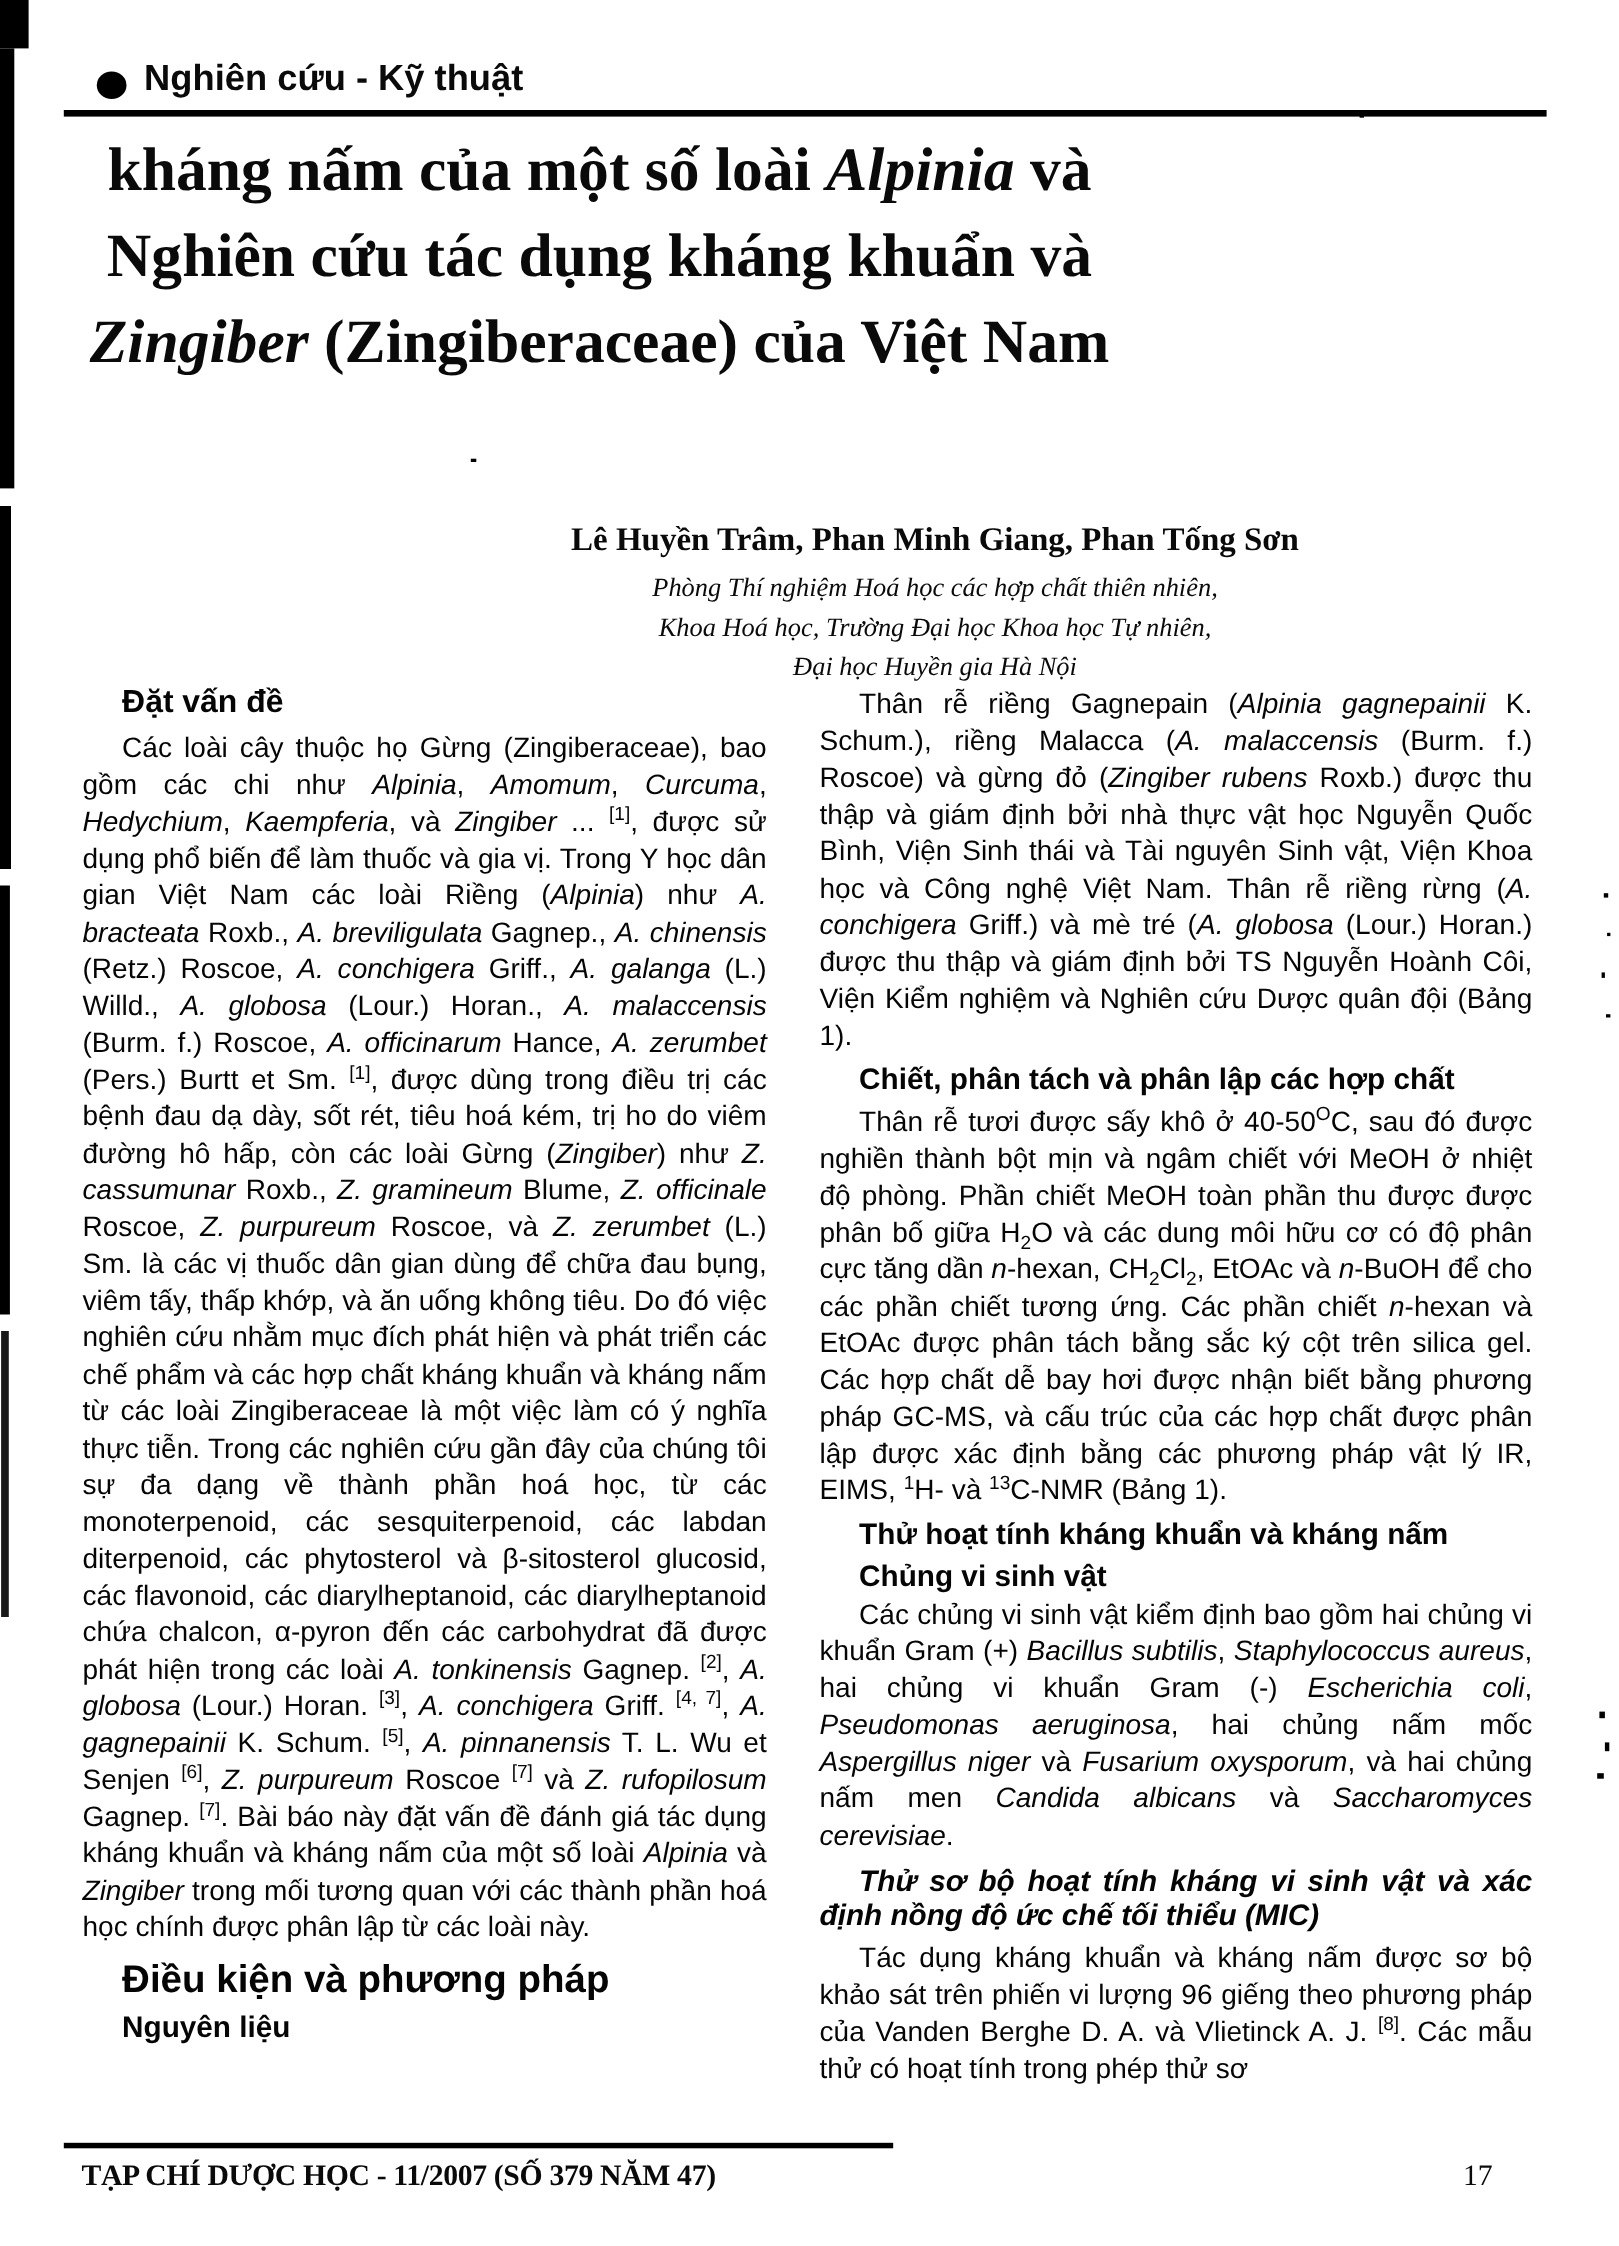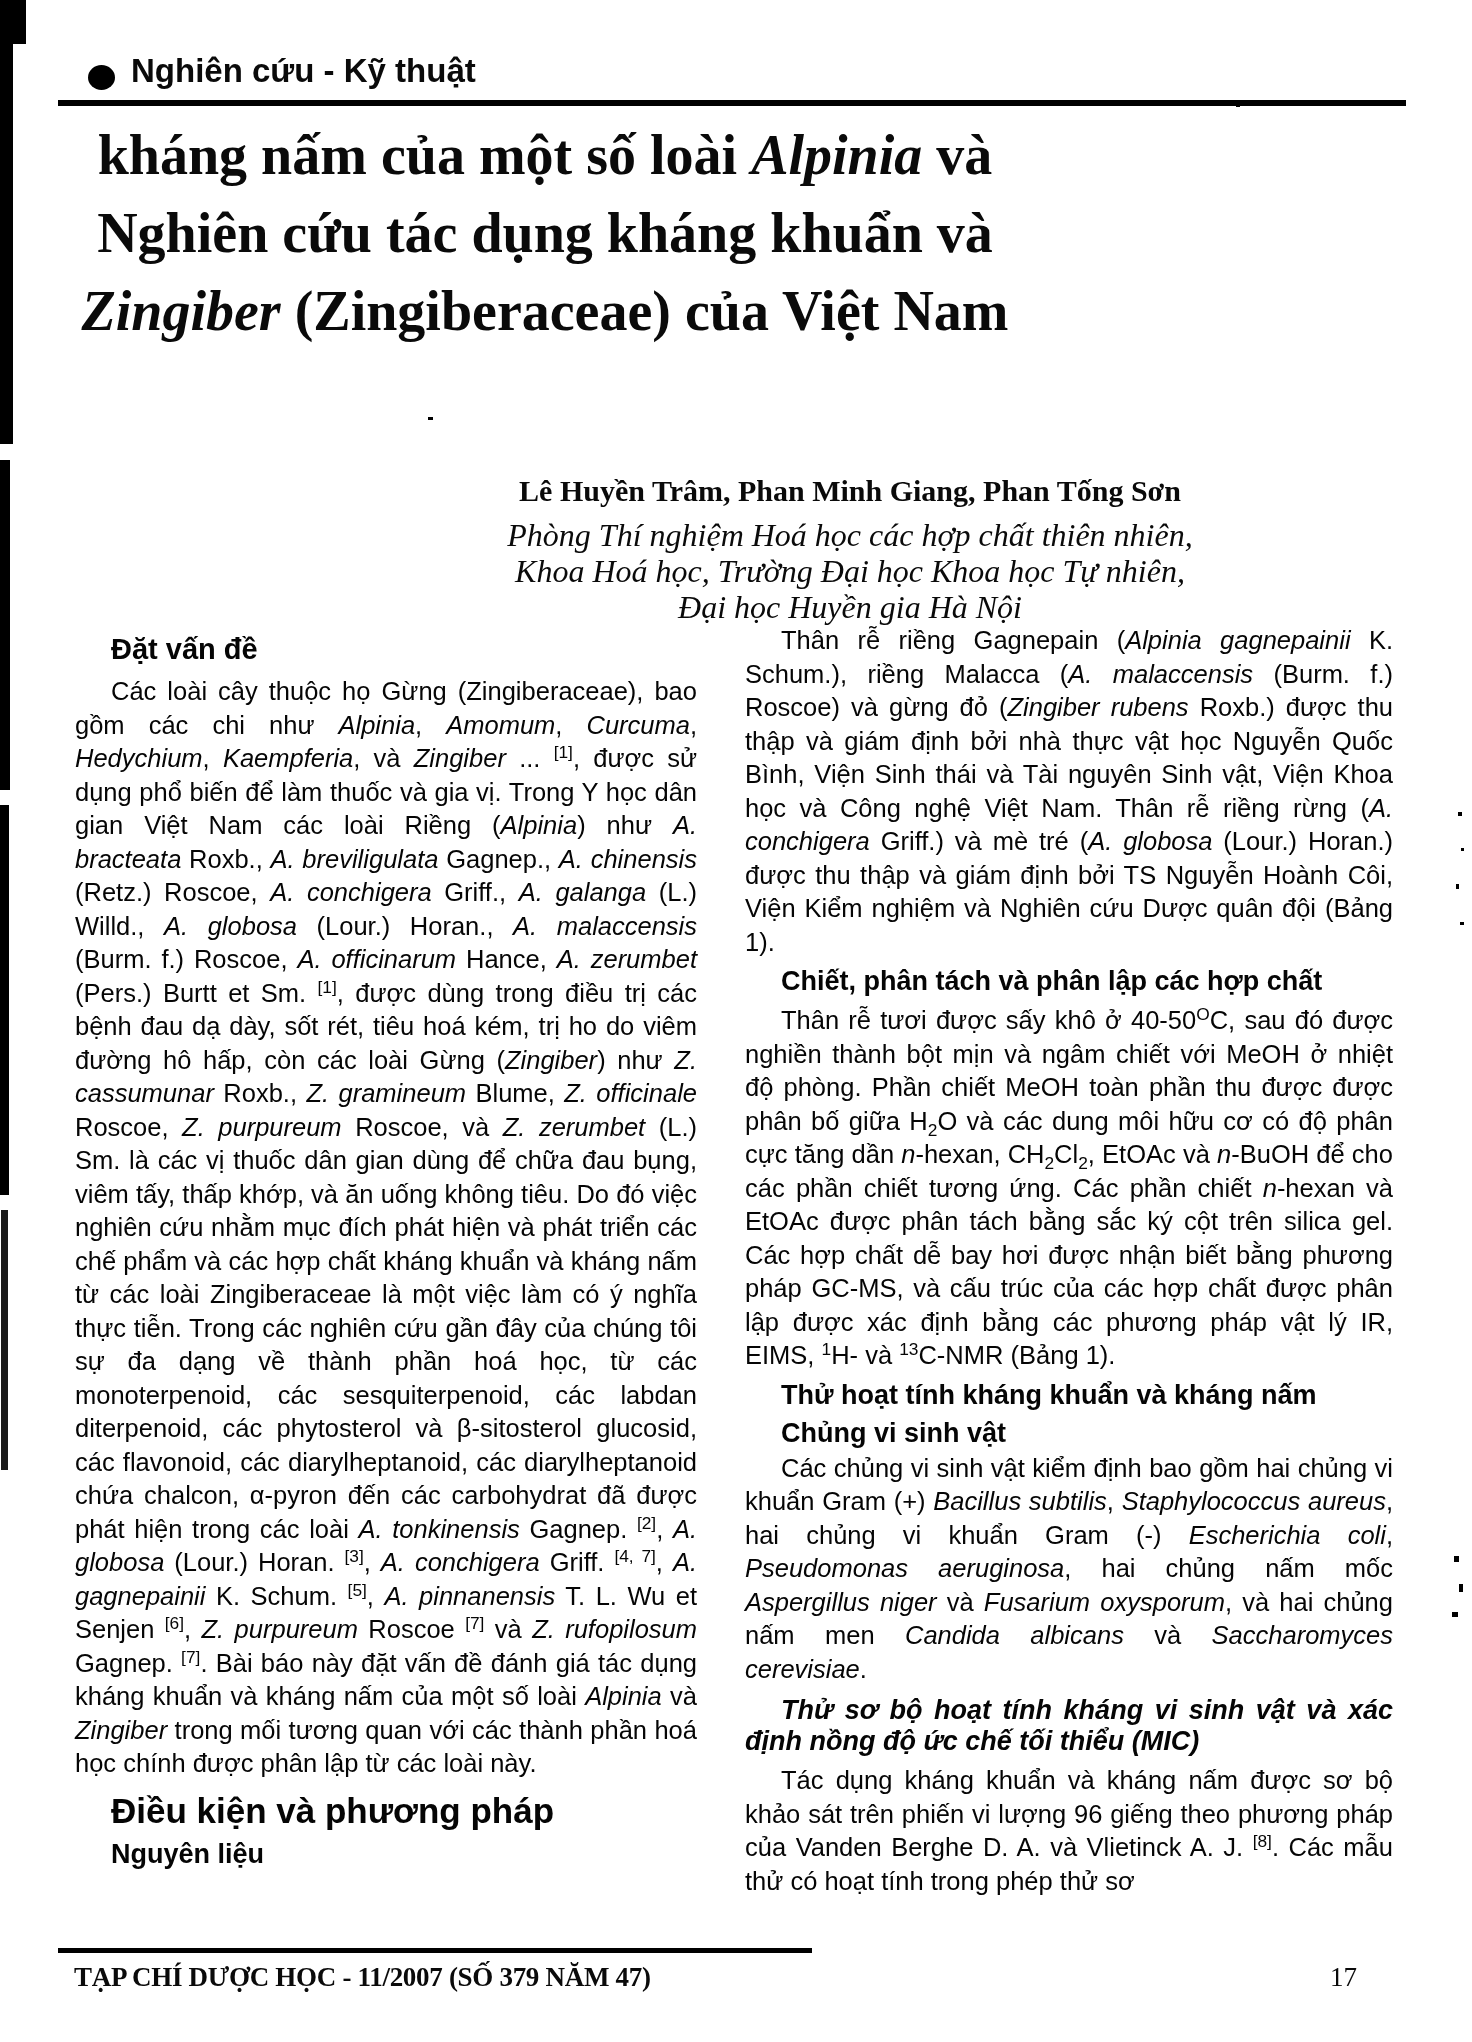--- a/index.html
+++ b/index.html
@@ -12,28 +12,28 @@
   .bullet{width:27px;height:25px;background:#000;border-radius:50%;}
   .header-label{font-size:33px;font-weight:bold;}
   .header-rule{position:absolute;left:58px;top:100px;width:1348px;height:6px;background:#000;}
   
   .title-block{position:absolute;left:70px;top:116px;width:950px;text-align:center;
                font-family:"Liberation Serif",serif;font-weight:bold;font-size:56px;line-height:78px;}
   
   .author-block{position:absolute;left:460px;top:474px;width:780px;text-align:center;
                 font-family:"Liberation Serif",serif;}
   .authors{font-weight:bold;font-size:30px;margin-bottom:9px;}
-  .affil{font-style:italic;font-size:32px;line-height:36px;}
+  .affil{font-style:italic;font-size:24px;line-height:36px;}
   
   .columns{position:absolute;top:620px;left:0;width:1472px;height:1326px;overflow:hidden;}
   .col-left{position:absolute;left:75px;top:0;width:622px;}
   .col-right{position:absolute;left:745px;top:4px;width:648px;}
   .block{color:#050505;}
   .block.para{font-size:25.5px;line-height:33.5px;text-align:justify;text-indent:36px;}
-  .block.h1{font-size:29px;font-weight:bold;padding-left:36px;margin:13px 0 9px;}
+  .block.h1{font-size:29px;font-weight:bold;padding-left:36px;margin:2px 0 9px;}
   .block.h1lg{font-size:35px;font-weight:bold;padding-left:36px;margin:10px 0 8px;}
   .block.h2{font-size:27px;font-weight:bold;padding-left:36px;margin:7px 0 7px;}
   .block.h2i{font-size:27px;font-weight:bold;padding-left:36px;margin:7px 0 3px;}
   .block.h2ij{font-size:27px;font-weight:bold;font-style:italic;text-indent:36px;text-align:justify;margin:9px 0 7px;}
   
   .r-i{font-style:italic;}
   .r-sup{vertical-align:super;font-size:68%;line-height:0;}
   .r-sub{vertical-align:sub;font-size:68%;line-height:0;}
   
   .footer-rule{position:absolute;left:58px;top:1948px;width:754px;height:5px;background:#000;}

